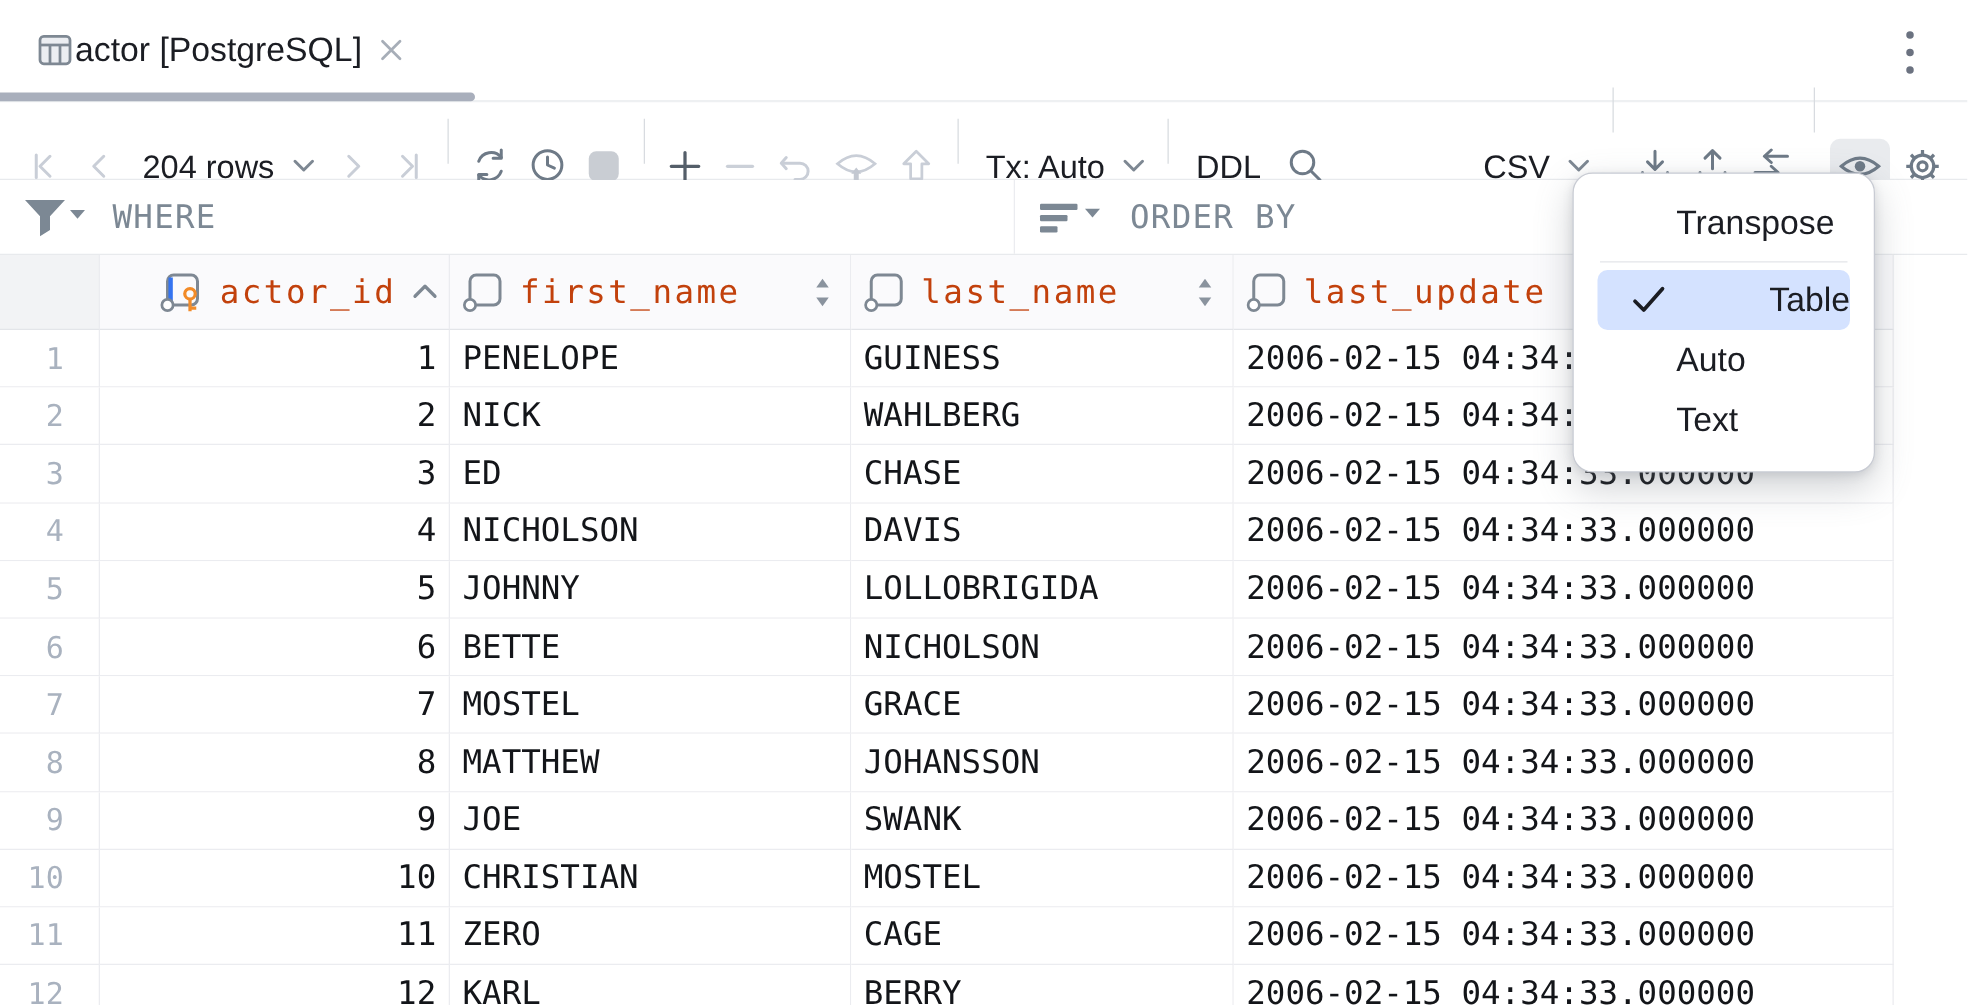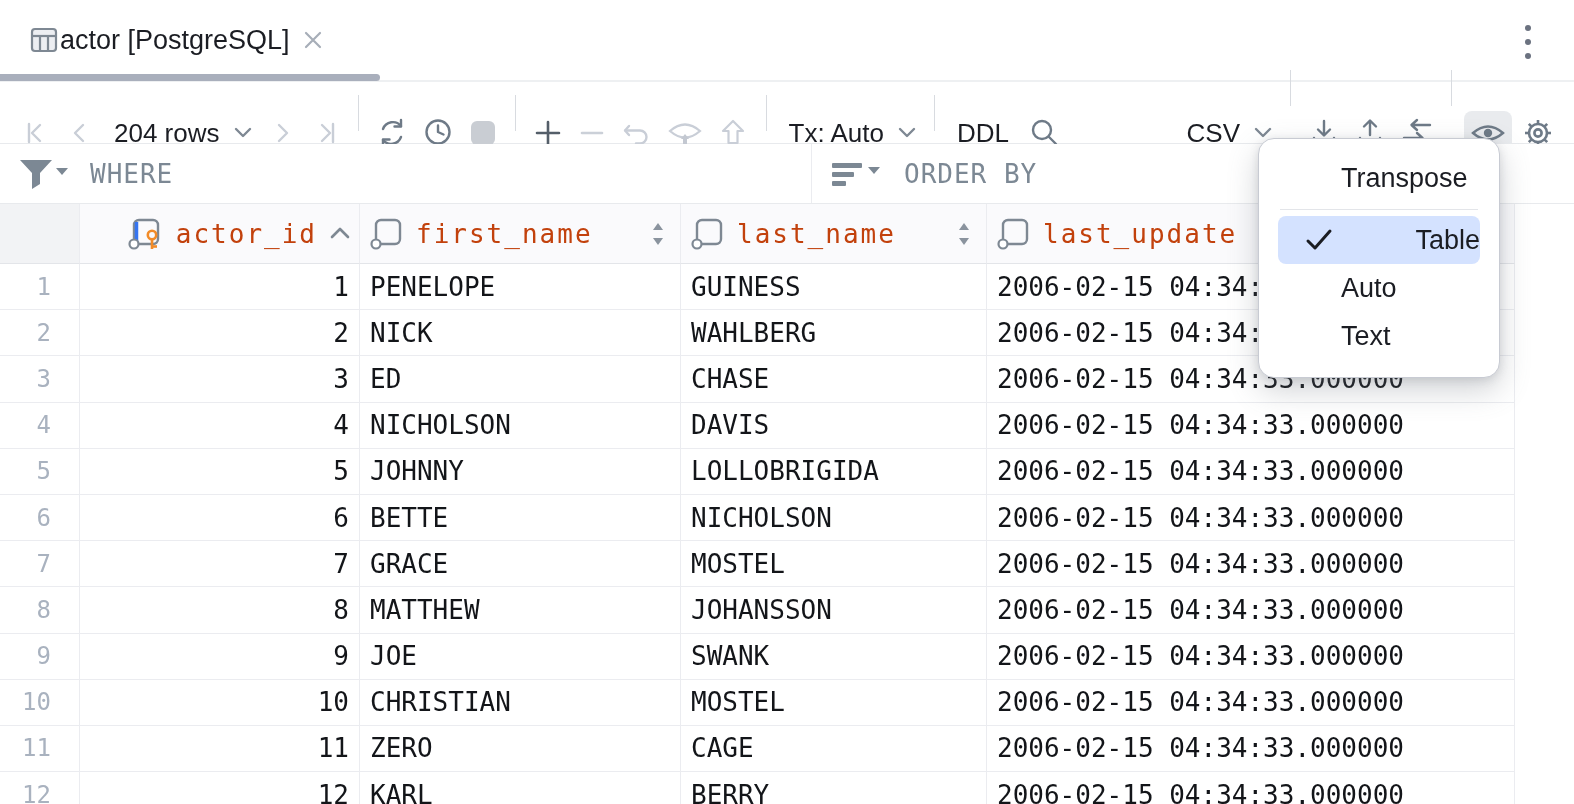--- a/index.html
+++ b/index.html
@@ -389,22 +389,22 @@
     <div class="cell c-left">JOHNNY</div>
     <div class="cell c-left">LOLLOBRIGIDA</div>
     <div class="cell c-left">2006-02-15 04:34:33.000000</div>
     <div class="cell c-num">6</div>
     <div class="cell c-id">6</div>
     <div class="cell c-left">BETTE</div>
     <div class="cell c-left">NICHOLSON</div>
     <div class="cell c-left">2006-02-15 04:34:33.000000</div>
     <div class="cell c-num">7</div>
     <div class="cell c-id">7</div>
+    <div class="cell c-left">MOSTEL</div>
     <div class="cell c-left">GRACE</div>
-    <div class="cell c-left">MOSTEL</div>
     <div class="cell c-left">2006-02-15 04:34:33.000000</div>
     <div class="cell c-num">8</div>
     <div class="cell c-id">8</div>
     <div class="cell c-left">MATTHEW</div>
     <div class="cell c-left">JOHANSSON</div>
     <div class="cell c-left">2006-02-15 04:34:33.000000</div>
     <div class="cell c-num">9</div>
     <div class="cell c-id">9</div>
     <div class="cell c-left">JOE</div>
     <div class="cell c-left">SWANK</div>

